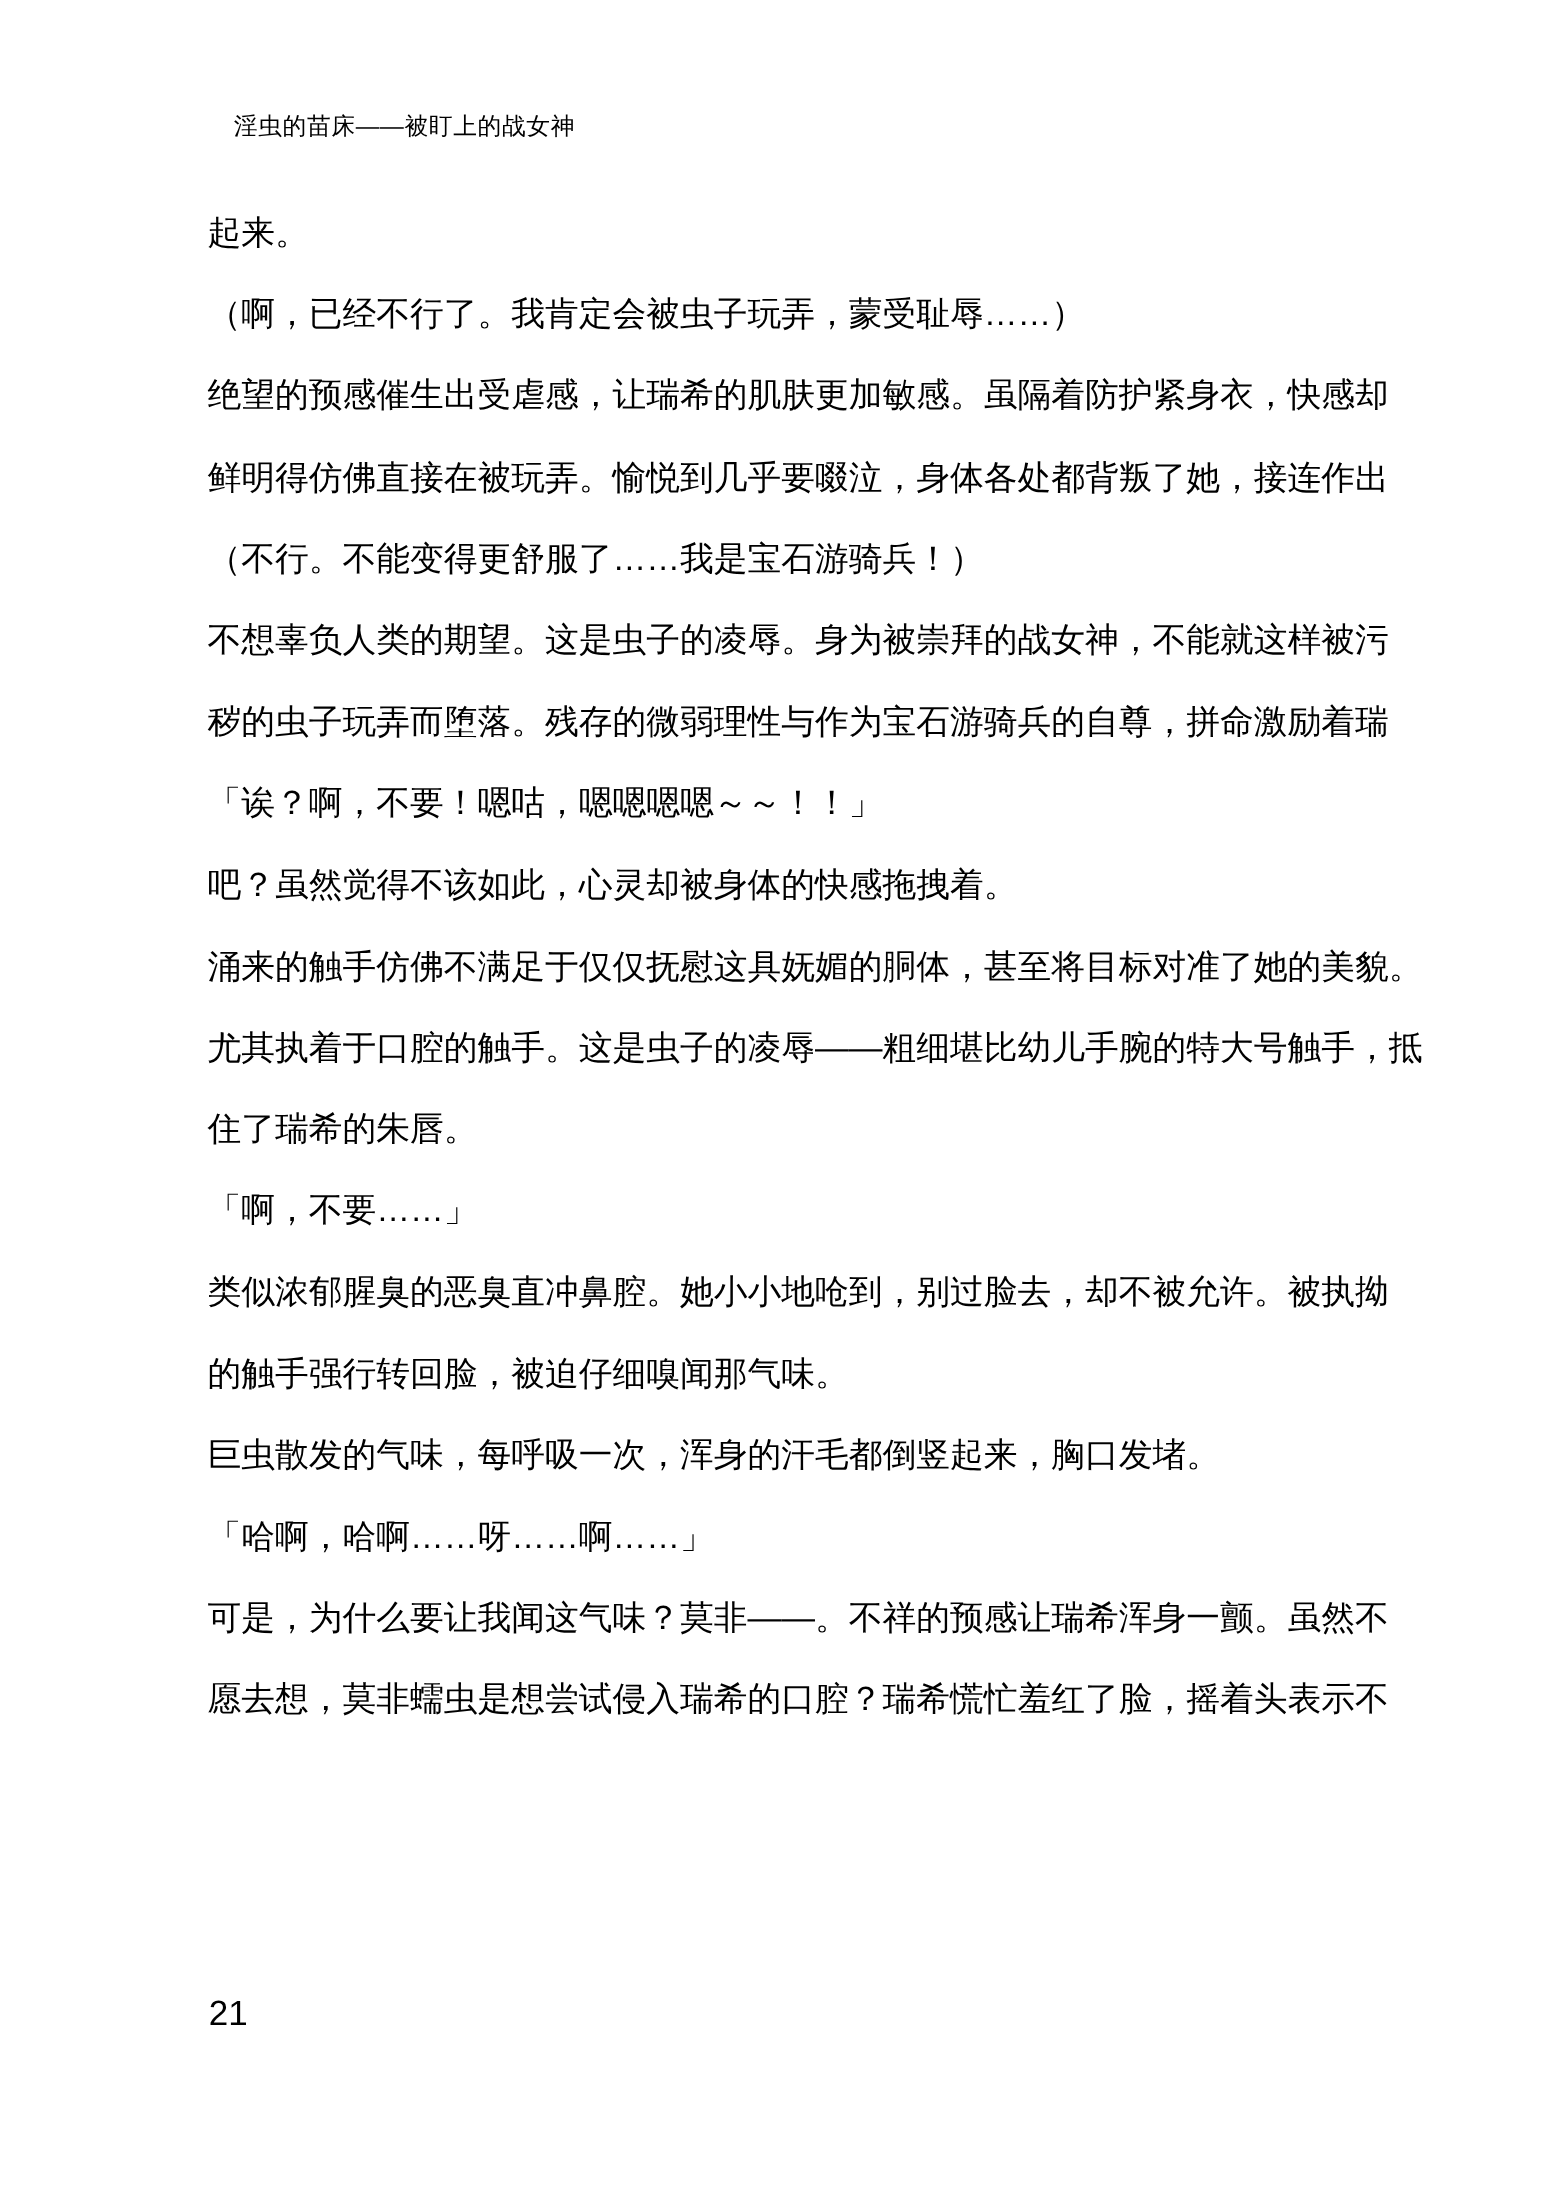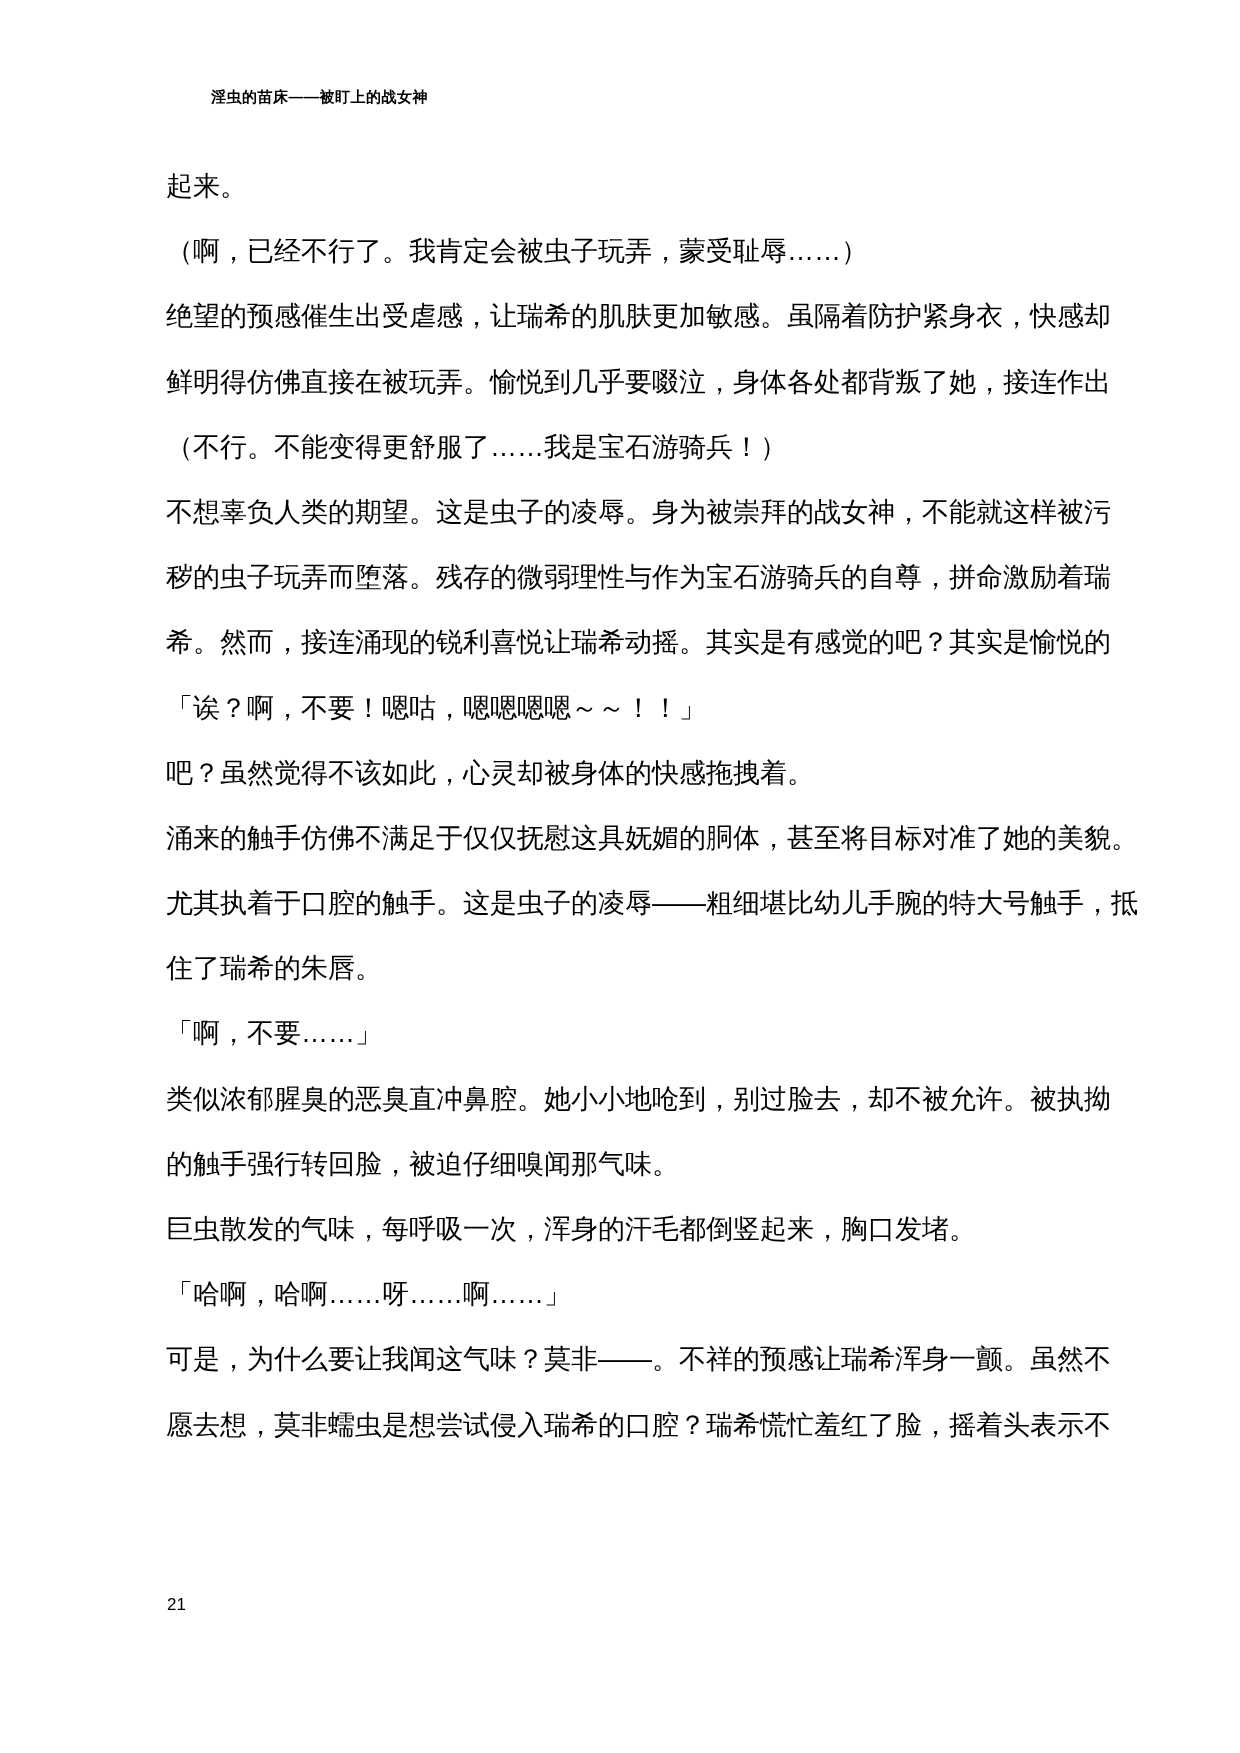--- a/index.html
+++ b/index.html
@@ -13,44 +13,43 @@
     height: 1753px;
     background: #ffffff;
     overflow: hidden;
     font-family: "Liberation Sans", "DejaVu Sans", sans-serif;
     color: #000000;
   }
   .header-title {
     position: absolute;
     left: 187px;
     top: 88px;
-    font-size: 15px;
-    font-weight: bold;
+    font-size: 19px;
+    font-weight: normal;
     letter-spacing: 0.5px;
     white-space: nowrap;
-    margin-left: 24px;
   }
   .body-text {
     position: absolute;
     left: 166px;
     top: 154px;
     width: 960px;
   }
   .text-line {
     height: 65.2px;
     line-height: 65.2px;
     font-size: 27px;
     letter-spacing: 0px;
     white-space: nowrap;
   }
   .page-number {
     position: absolute;
     left: 167px;
     top: 1595px;
-    font-size: 17px;
+    font-size: 28px;
   }
 </style>
 </head>
 <body>
 
 <div class="page">
 
   <div class="header-title">淫虫的苗床——被盯上的战女神</div>
 
   <div class="body-text">
@@ -63,21 +62,20 @@
 
       <div class="text-line">鲜明得仿佛直接在被玩弄。愉悦到几乎要啜泣，身体各处都背叛了她，接连作出</div>
 
 
       <div class="text-line">（不行。不能变得更舒服了……我是宝石游骑兵！）</div>
 
       <div class="text-line">不想辜负人类的期望。这是虫子的凌辱。身为被崇拜的战女神，不能就这样被污</div>
 
       <div class="text-line">秽的虫子玩弄而堕落。残存的微弱理性与作为宝石游骑兵的自尊，拼命激励着瑞</div>
 
-      <div class="text-line">希。然而，接连涌现的锐利喜悦让瑞希动摇。其实是有感觉的吧？其实是愉悦的</div>
 
       <div class="text-line">「诶？啊，不要！嗯咕，嗯嗯嗯嗯～～！！」</div>
 
       <div class="text-line">吧？虽然觉得不该如此，心灵却被身体的快感拖拽着。</div>
 
       <div class="text-line">涌来的触手仿佛不满足于仅仅抚慰这具妩媚的胴体，甚至将目标对准了她的美貌。</div>
 
       <div class="text-line">尤其执着于口腔的触手。这是虫子的凌辱——粗细堪比幼儿手腕的特大号触手，抵</div>
 
       <div class="text-line">住了瑞希的朱唇。</div>

